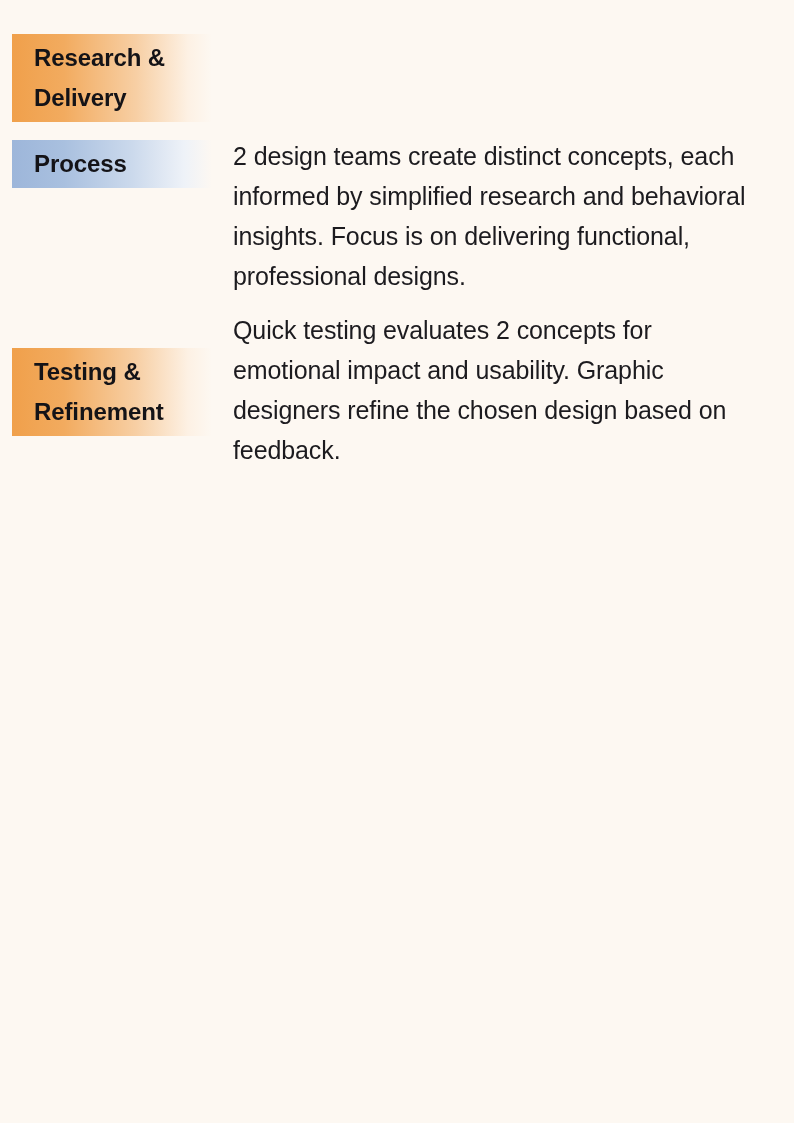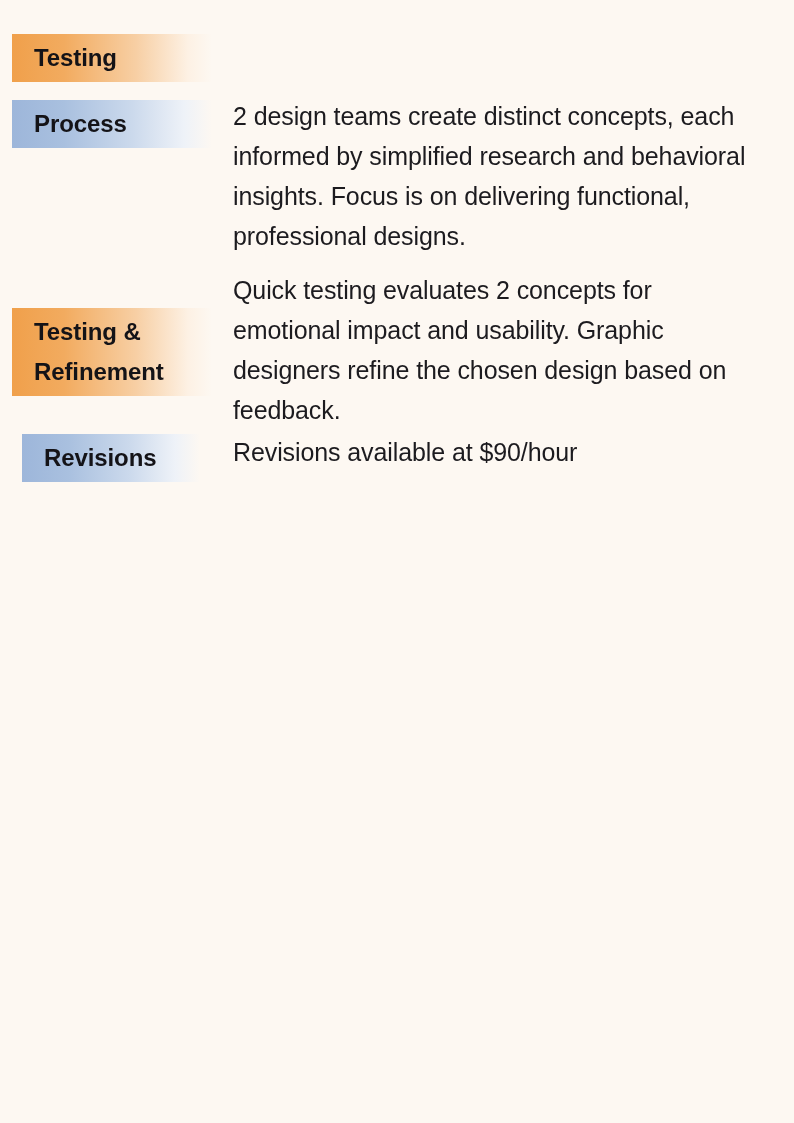--- a/index.html
+++ b/index.html
@@ -131,21 +131,22 @@
 
 <div class="page">
 
 
   <div class="rows">
 
 
     <div class="row row-research">
       <div class="row-label-cell chip-wrap">
         <div class="chip orange">
-          <span class="chip-line">Testing</span>
+          <span class="chip-line">Research &amp;</span>
+          <span class="chip-line">Delivery</span>
         </div>
       </div>
     </div>
 
     <div class="row row-design">
       <div class="row-label-cell chip-wrap">
         <div class="chip blue">
           <span class="chip-line">Process</span>
         </div>
       </div>
@@ -159,25 +160,15 @@
         <div class="chip orange">
           <span class="chip-line">Testing &amp;</span>
           <span class="chip-line">Refinement</span>
         </div>
       </div>
       <div class="row-body-cell">
         <div class="body-text">Quick testing evaluates 2 concepts for emotional impact and usability. Graphic designers refine the chosen design based on feedback.</div>
       </div>
     </div>
 
-    <div class="row row-revisions">
-      <div class="row-label-cell chip-wrap-rev">
-        <div class="chip blue narrow">
-          <span class="chip-line">Revisions</span>
-        </div>
-      </div>
-      <div class="row-body-cell">
-        <div class="body-text">Revisions available at $90/hour</div>
-      </div>
-    </div>
 
   </div>
 </div>
 
 </body></html>

